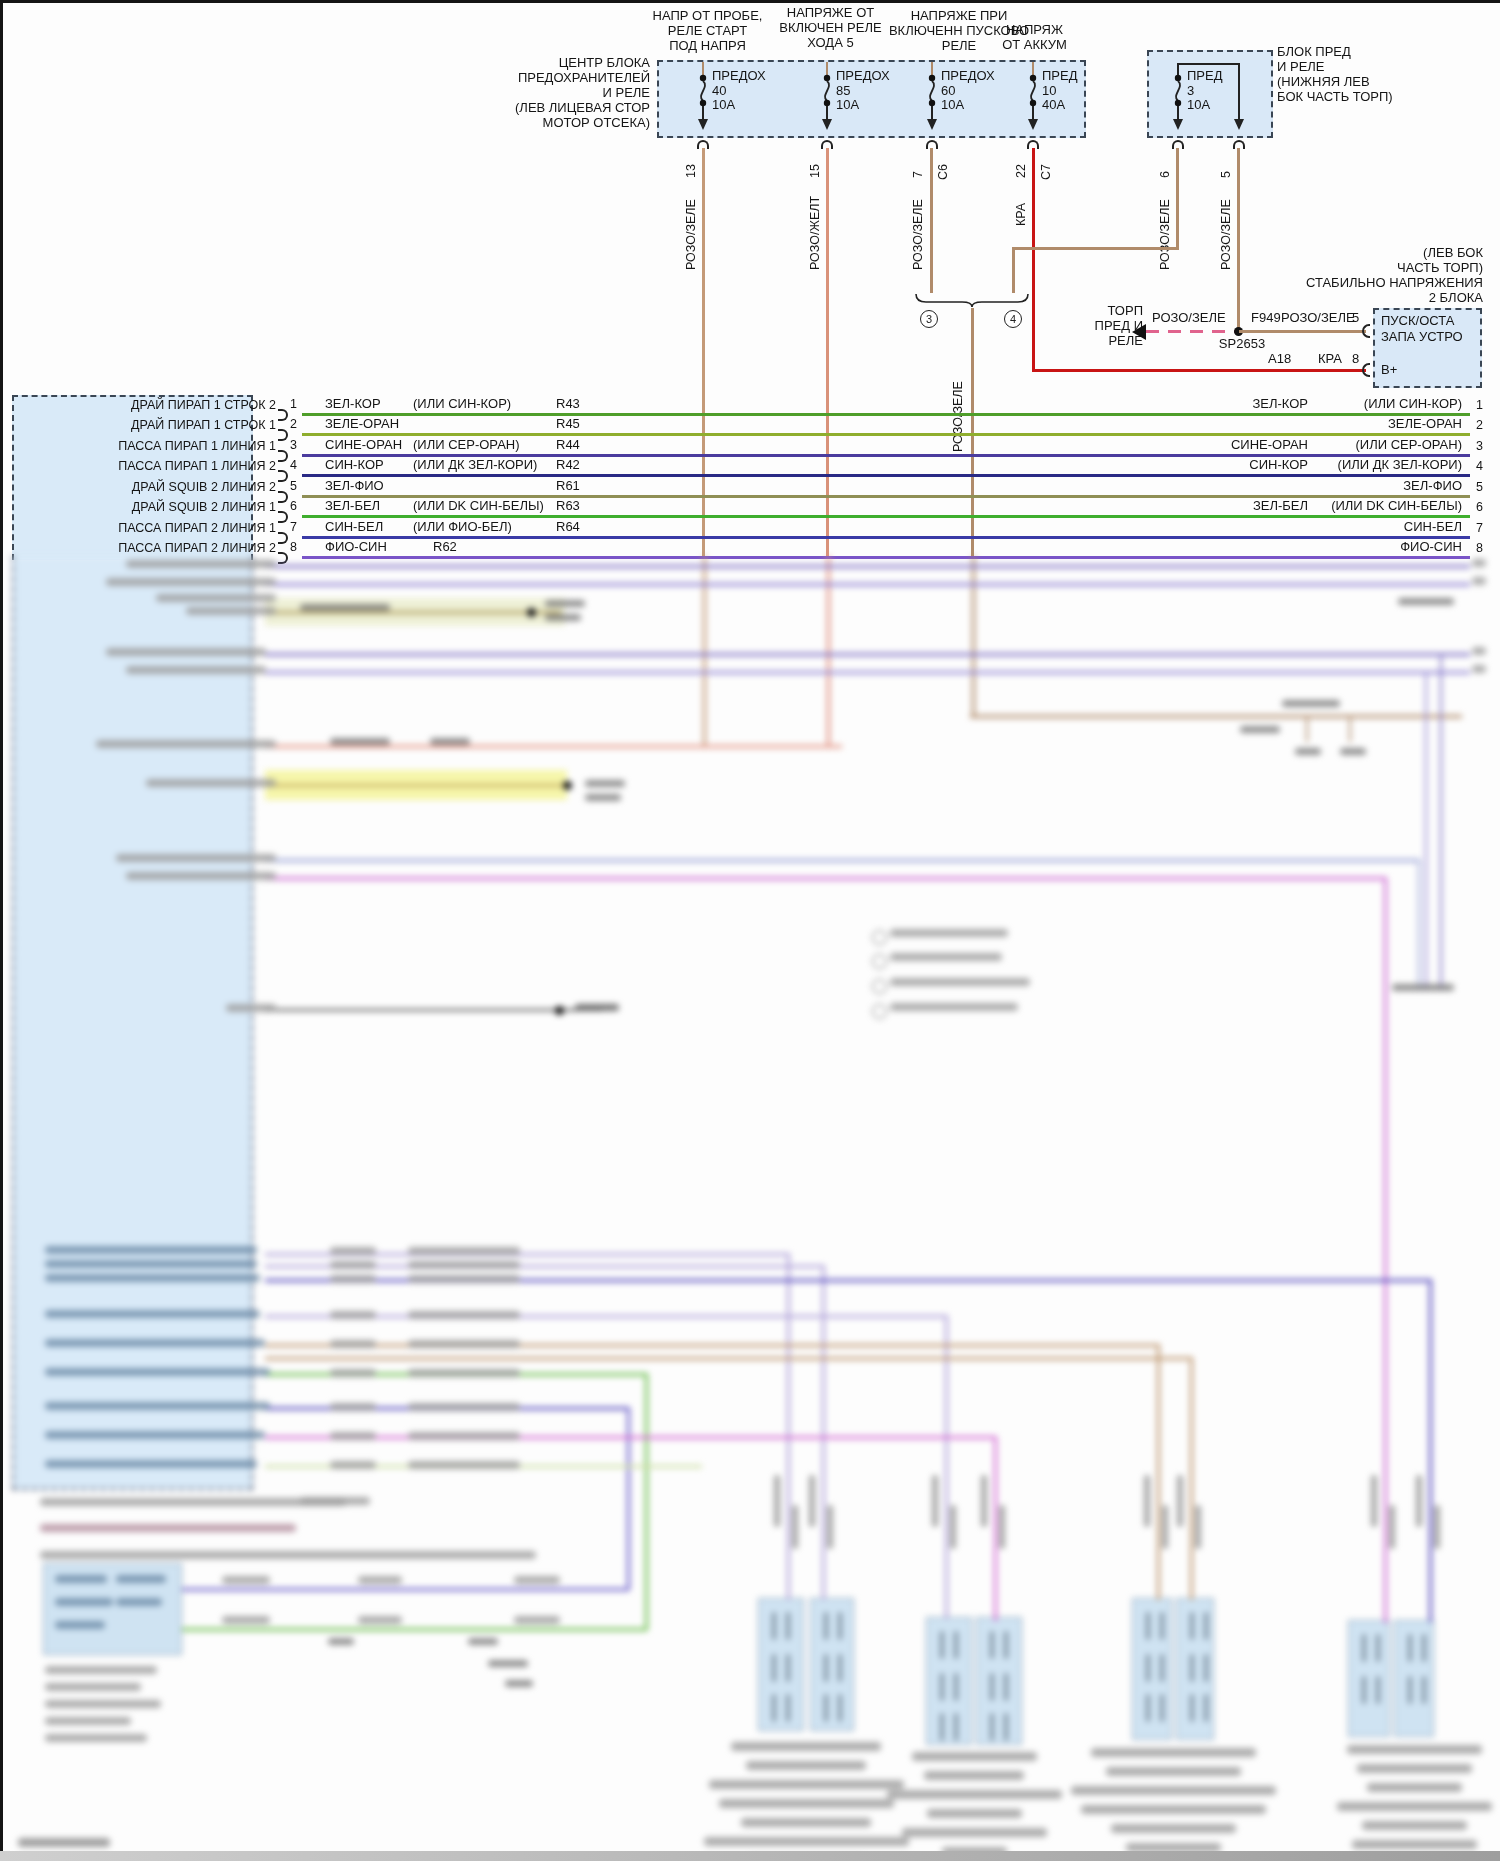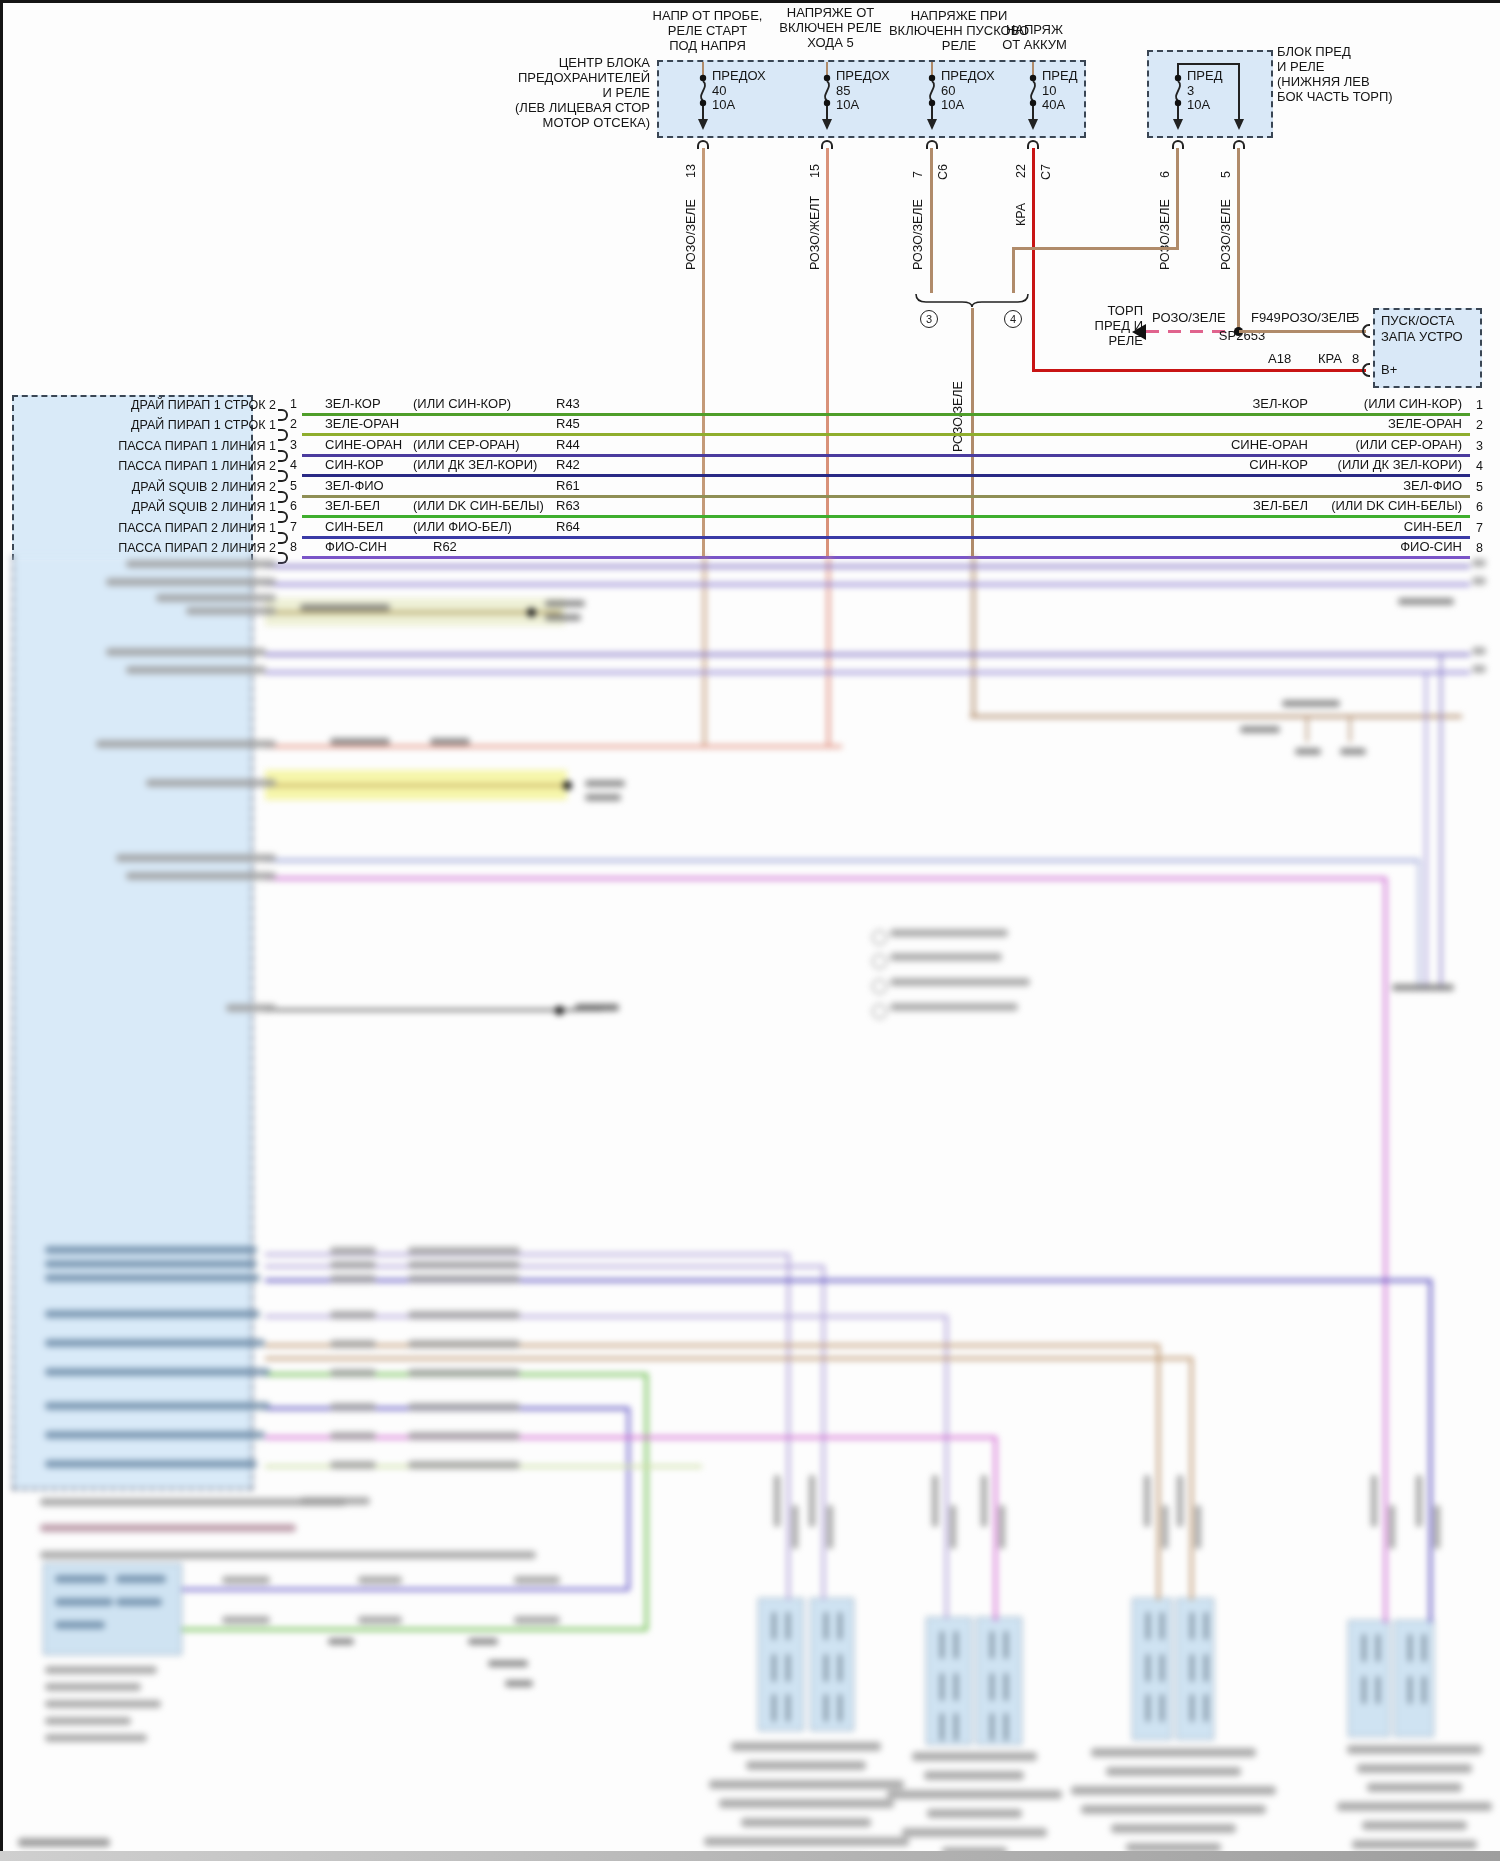--- a/index.html
+++ b/index.html
@@ -160,28 +160,32 @@
   <div class="w" style="left:1012px;top:247px;width:3px;height:46px"></div>
   <div class="w" style="left:1237px;top:148px;width:3px;height:185px"></div>
 
   <svg style="position:absolute;left:914px;top:292px" width="116" height="16">
       <path d="M2,2 Q2,10 12,10 L48,10 Q58,10 58,15 Q58,10 68,10 L104,10 Q114,10 114,2" stroke="#222" stroke-width="1.6" fill="none"></path>
     </svg>
   <div class="circ" style="left:920px;top:310px">3</div>
   <div class="circ" style="left:1004px;top:310px">4</div>
   <div class="w" style="left:971px;top:308px;width:3px;height:248px"></div>
 
+  <div class="lb rt" style="left:1198px;top:245px;width:285px">(ЛЕВ БОК
+ЧАСТЬ ТОРП)
+СТАБИЛЬНО НАПРЯЖЕНИЯ
+2 БЛОКА</div>
   <div class="lb rt" style="left:1045px;top:303px;width:98px">ТОРП
 ПРЕД И
 РЕЛЕ</div>
   <div class="tril" style="left:1132px;top:324px"></div>
   <div class="dash" style="left:1146px;top:330px;width:92px"></div>
   <div class="lb" style="left:1152px;top:310px">РОЗО/ЗЕЛЕ</div>
   <div class="dot" style="left:1234px;top:327px"></div>
-  <div class="lb ct" style="left:1210px;top:328px;width:64px">SP2653</div>
+  <div class="lb ct" style="left:1210px;top:336px;width:64px">SP2653</div>
   <div class="w" style="left:1239px;top:330px;width:127px;height:3px"></div>
   <div class="lb" style="left:1251px;top:310px">F949</div>
   <div class="lb" style="left:1281px;top:310px">РОЗО/ЗЕЛЕ</div>
   <div class="lb" style="left:1352px;top:310px">5</div>
   <div class="lb" style="left:1268px;top:351px">А18</div>
   <div class="lb" style="left:1318px;top:351px">КРА</div>
   <div class="lb" style="left:1352px;top:351px">8</div>
   <div class="arcl" style="left:1362px;top:324px"></div>
   <div class="arcl" style="left:1362px;top:363px"></div>
   <div class="box" style="left:1373px;top:308px;width:109px;height:80px"></div>

